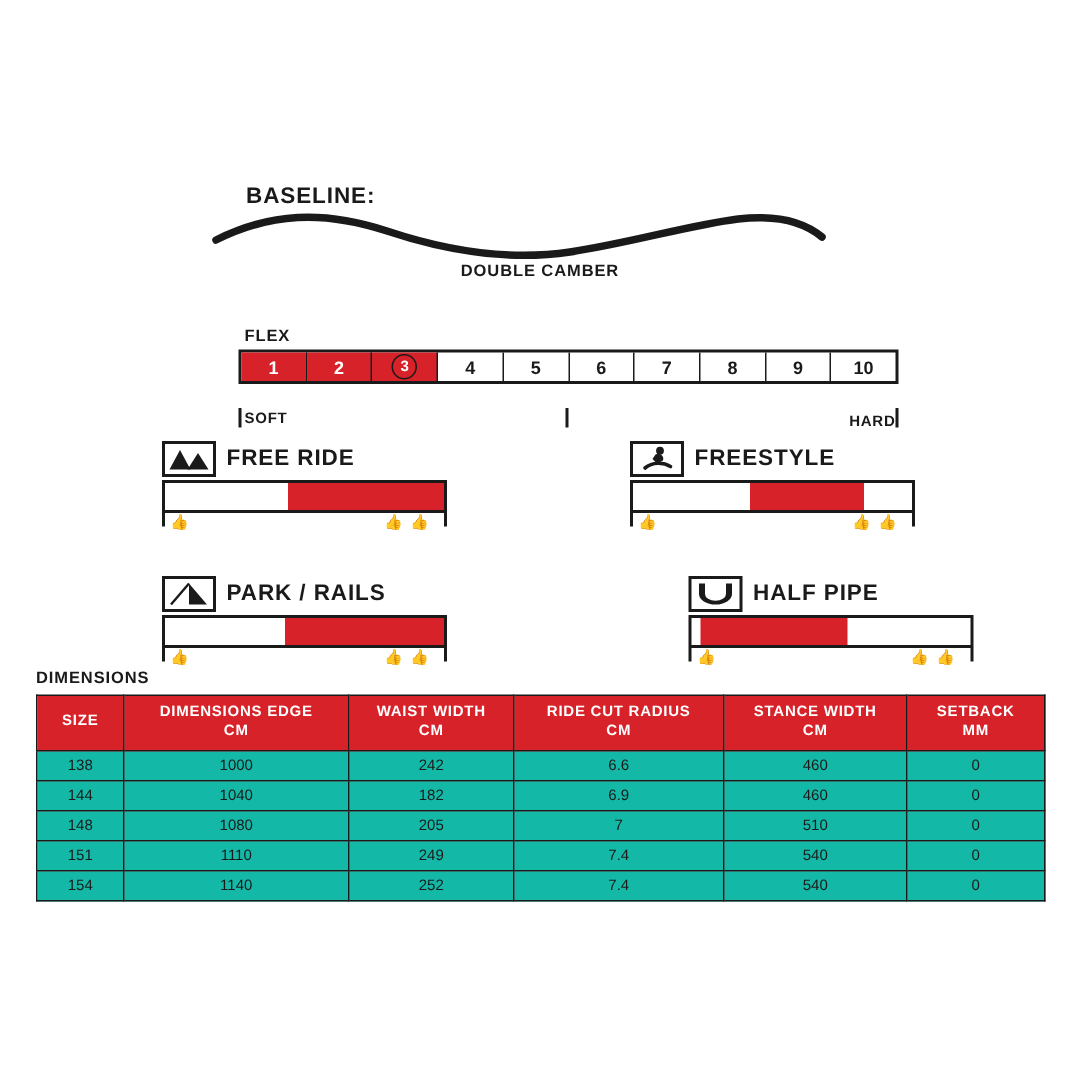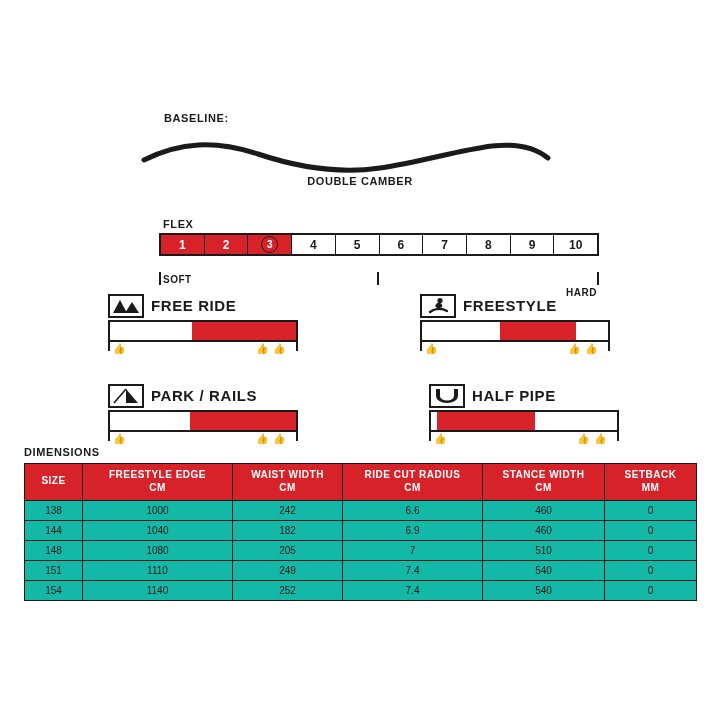--- a/index.html
+++ b/index.html
@@ -26,22 +26,22 @@
   #baseline-section {
     position: absolute;
     left: 140px;
     top: 112px;
     width: 440px;
     height: 90px;
   }
   #baseline-label {
     position: absolute;
     left: 8px;
-    top: 0px;
-    font-size: 11px;
+    top: 10px;
+    font-size: 15px;
     font-weight: bold;
     letter-spacing: 0.6px;
     padding-left: 16px;
   }
   #baseline-curve {
     position: absolute;
     left: 0px;
     top: 22px;
   }
   #baseline-caption {
@@ -115,21 +115,21 @@
     position: absolute;
     left: 4px;
     top: 2px;
     font-size: 10px;
     font-weight: bold;
     letter-spacing: 0.5px;
   }
   #flex-hard {
     position: absolute;
     right: 2px;
-    top: 15px;
+    top: 4px;
     font-size: 10px;
     font-weight: bold;
     letter-spacing: 0.5px;
   }
 
   
   .rating-block { position: absolute; width: 190px; }
   .rating-head {
     display: flex;
     align-items: flex-end;
@@ -343,21 +343,21 @@
     </div>
     <div class="rating-foot">
       <div class="endtick" style="left:0px;"></div>
       <div class="endtick" style="left:188px;"></div>
       <span class="thumb" style="left:3%;">👍</span>
       <span class="thumb" style="left:78%;">👍</span>
       <span class="thumb" style="left:87%;">👍</span>
     </div>
   </div>
 
-  <div class="rating-block" style="left:400px; top:382px;padding-left:29px;">
+  <div class="rating-block" style="left:430px; top:382px;padding-left:29px;">
     <div class="rating-head">
       <div class="rating-icon">
         <svg width="26" height="16" viewBox="0 0 26 16" xmlns="http://www.w3.org/2000/svg">
           <path d="M2 1 L2 8 A11 7 0 0 0 24 8 L24 1 L20 1 L20 8 A7 4.5 0 0 1 6 8 L6 1 Z" fill="#1a1a1a"></path>
         </svg>
       </div>
       <div class="rating-name">HALF PIPE</div>
     </div>
     <div class="rating-bar">
       <div class="rating-fill" style="left:3%; right:44%;"></div>
@@ -380,21 +380,21 @@
       <col class="col-scr">
         <col class="col-sw">
         <col class="col-sb">
     </colgroup>
     <thead>
       <tr>
         <th>
           <span>SIZE</span>
         </th>
         <th>
-          <span>FREESTYLE EDGE</span><br>
+          <span>DIMENSIONS EDGE</span><br>
           <span>CM</span>
         </th>
         <th>
           <span>WAIST WIDTH</span><br>
           <span>CM</span>
         </th>
         <th>
           <span>RIDE CUT RADIUS</span><br>
           <span>CM</span>
         </th>

